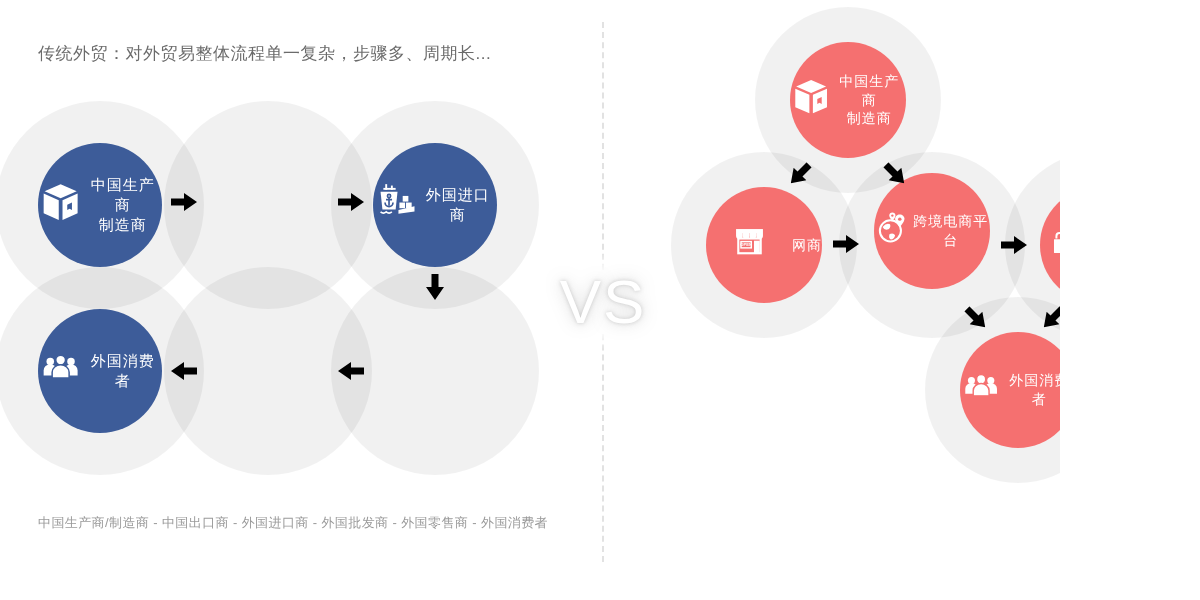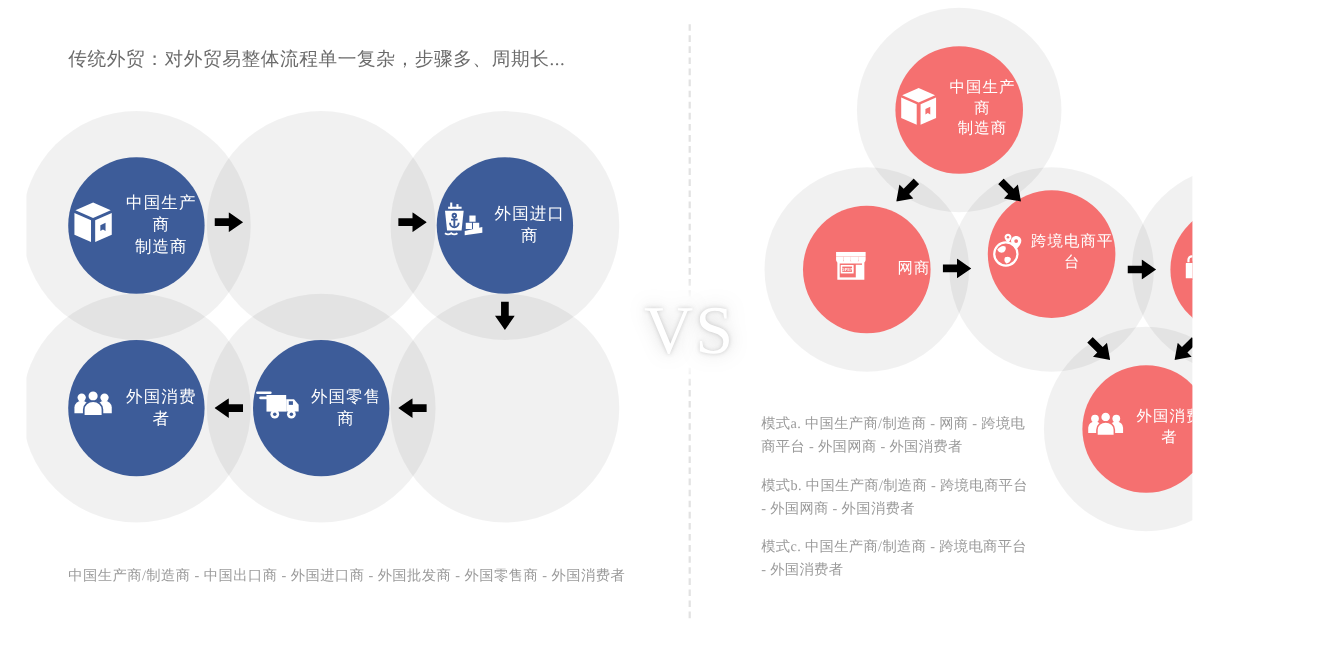--- a/index.html
+++ b/index.html
@@ -1,17 +1,17 @@
 <!DOCTYPE html>
 <html><head>
 <meta charset="utf-8">
 <style>
   html,body{margin:0;padding:0;background:#fff;}
   .stage{position:relative;width:1060px;height:600px;background:#fff;overflow:hidden;
-         font-family:Liberation Serif, serif;margin-left:24px;}
+         font-family:Liberation Sans, sans-serif;}
   
   .title{position:absolute;margin:0;font-size:17px;font-weight:400;color:#6b6b6b;
          letter-spacing:.5px;line-height:1.6;}
   .title.left-t{left:38px;top:40px;white-space:nowrap;}
   .title.right-t{left:952px;top:30px;width:242px;}
   .caption{position:absolute;margin:0;font-size:13px;color:#9a9a9a;letter-spacing:.4px;}
   .caption.left-c{left:38px;top:514px;white-space:nowrap;}
   .modes{position:absolute;left:668px;top:374px;width:248px;}
   .modes p{margin:0 0 14px 0;font-size:13px;color:#9a9a9a;line-height:1.62;letter-spacing:.3px;}
   
@@ -184,28 +184,20 @@
       </div>
   </div>
   <div class="node n-blue" style="left:373px;top:143px">
     <svg class="ic">
         <use href="#i-import"></use>
       </svg>
     <div class="lbl">
         <span>外国进口商</span>
       </div>
   </div>
-  <div class="node n-blue" style="left:206px;top:309px">
-    <svg class="ic">
-        <use href="#i-truck"></use>
-      </svg>
-    <div class="lbl">
-        <span>外国零售商</span>
-      </div>
-  </div>
   <div class="node n-blue" style="left:38px;top:309px">
     <svg class="ic">
         <use href="#i-users"></use>
       </svg>
     <div class="lbl">
         <span>外国消费者</span>
       </div>
   </div>
 
   <span class="arr a-blue" style="left:171px;top:193px">
@@ -312,19 +304,14 @@
       <svg viewBox="0 0 26 18">
         <use href="#i-arrow"></use>
       </svg>
     </span>
   <span class="arr a-red r135" style="left:1040px;top:309px">
       <svg viewBox="0 0 26 18">
         <use href="#i-arrow"></use>
       </svg>
     </span>
 
-  <div class="modes">
-    <p>模式a. 中国生产商/制造商 - 网商 - 跨境电商平台 - 外国网商 - 外国消费者</p>
-    <p>模式b. 中国生产商/制造商 - 跨境电商平台 - 外国网商 - 外国消费者</p>
-    <p>模式c. 中国生产商/制造商 - 跨境电商平台 - 外国消费者</p>
-  </div>
 
 </div>
 
 </body></html>

